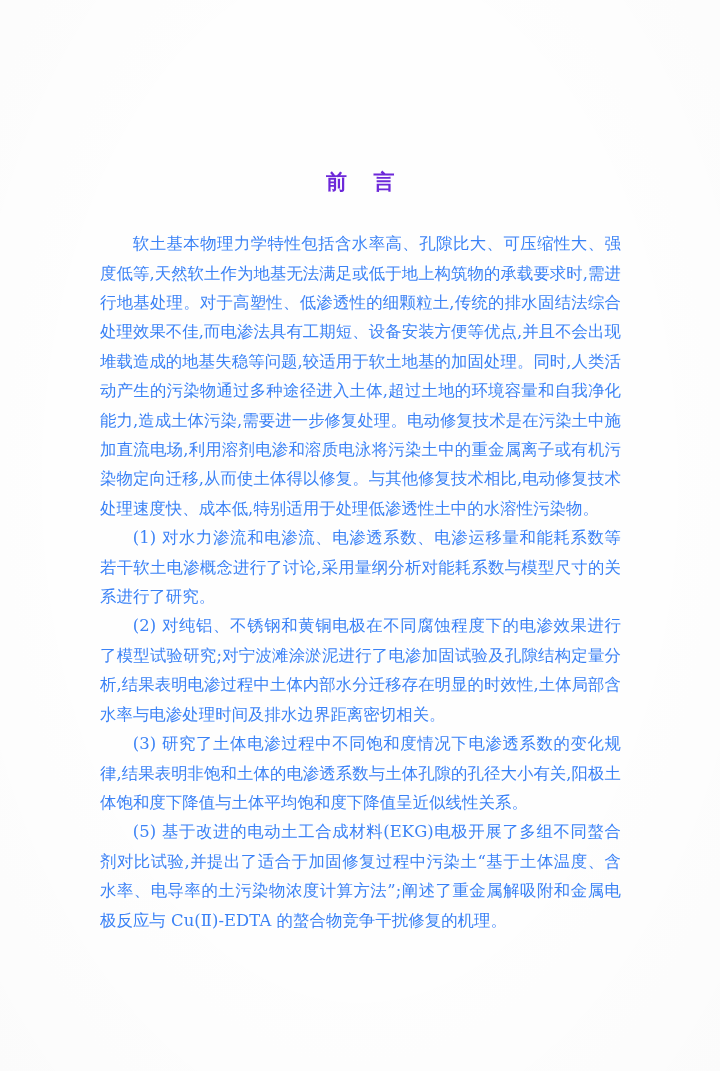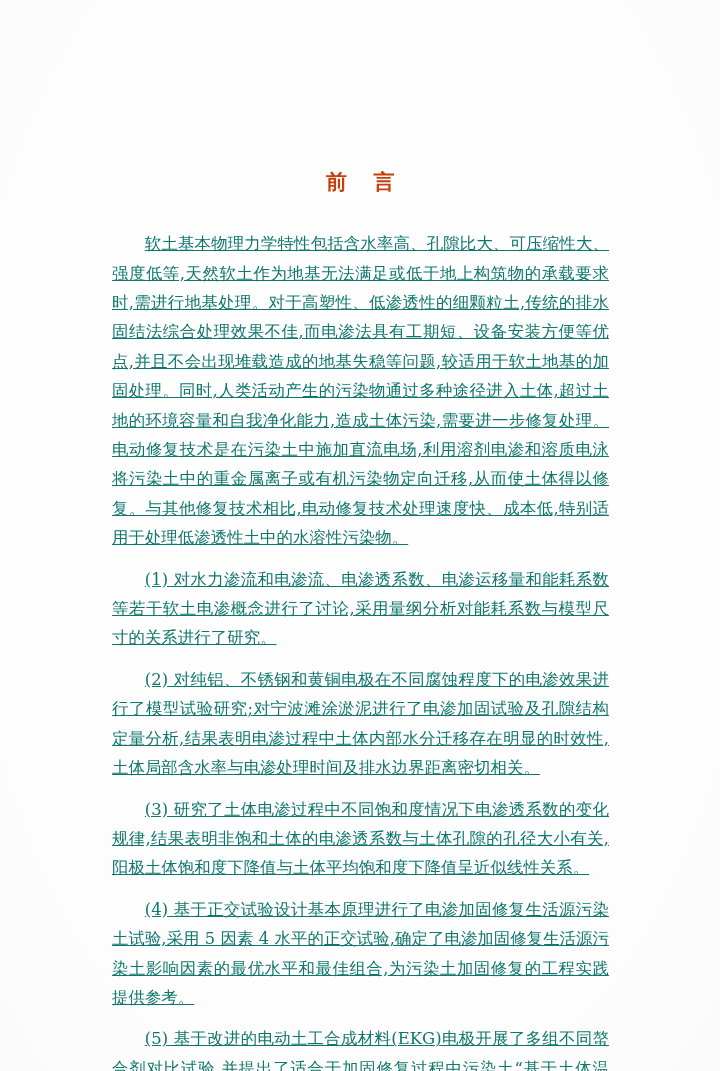--- a/index.html
+++ b/index.html
@@ -42,55 +42,53 @@
     width: 521px;
   }
 
   .doc-title {
     text-align: center;
     font-family: "DejaVu Sans", "Liberation Sans", sans-serif;
     font-weight: bold;
     font-size: 21px;
     letter-spacing: 0.02em;
     margin: 0 0 34px 0;
-    color: #c2410c;
+    color: #6d28d9;
     line-height: 1.2;
   }
   .doc-title .gap {
     display: inline-block;
     width: 26px;
   }
 
   .para {
-    margin: 12px;
+    margin: 0;
     font-size: 16.4px;
     line-height: 29.4px;
     text-align: justify;
     text-justify: inter-character;
     text-indent: 2em;
-    color: #0f766e;
+    color: #3b82f6;
     letter-spacing: 0.004em;
     word-break: break-all;
-    text-decoration: underline;
     -webkit-font-smoothing: none;
   }
 
   .para + .para {
     margin-top: 0;
   }
 </style>
 </head>
 <body>
 
 <div class="page">
   <div class="content">
 
     <h1 class="doc-title"><span>前</span><span class="gap"></span><span>言</span></h1>
 
     <p class="para">软土基本物理力学特性包括含水率高、孔隙比大、可压缩性大、强度低等,天然软土作为地基无法满足或低于地上构筑物的承载要求时,需进行地基处理。对于高塑性、低渗透性的细颗粒土,传统的排水固结法综合处理效果不佳,而电渗法具有工期短、设备安装方便等优点,并且不会出现堆载造成的地基失稳等问题,较适用于软土地基的加固处理。同时,人类活动产生的污染物通过多种途径进入土体,超过土地的环境容量和自我净化能力,造成土体污染,需要进一步修复处理。电动修复技术是在污染土中施加直流电场,利用溶剂电渗和溶质电泳将污染土中的重金属离子或有机污染物定向迁移,从而使土体得以修复。与其他修复技术相比,电动修复技术处理速度快、成本低,特别适用于处理低渗透性土中的水溶性污染物。</p>
     <p class="para">(1) 对水力渗流和电渗流、电渗透系数、电渗运移量和能耗系数等若干软土电渗概念进行了讨论,采用量纲分析对能耗系数与模型尺寸的关系进行了研究。</p>
     <p class="para">(2) 对纯铝、不锈钢和黄铜电极在不同腐蚀程度下的电渗效果进行了模型试验研究;对宁波滩涂淤泥进行了电渗加固试验及孔隙结构定量分析,结果表明电渗过程中土体内部水分迁移存在明显的时效性,土体局部含水率与电渗处理时间及排水边界距离密切相关。</p>
     <p class="para">(3) 研究了土体电渗过程中不同饱和度情况下电渗透系数的变化规律,结果表明非饱和土体的电渗透系数与土体孔隙的孔径大小有关,阳极土体饱和度下降值与土体平均饱和度下降值呈近似线性关系。</p>
-    <p class="para">(4) 基于正交试验设计基本原理进行了电渗加固修复生活源污染土试验,采用 5 因素 4 水平的正交试验,确定了电渗加固修复生活源污染土影响因素的最优水平和最佳组合,为污染土加固修复的工程实践提供参考。</p>
     <p class="para">(5) 基于改进的电动土工合成材料(EKG)电极开展了多组不同螯合剂对比试验,并提出了适合于加固修复过程中污染土“基于土体温度、含水率、电导率的土污染物浓度计算方法”;阐述了重金属解吸附和金属电极反应与 Cu(Ⅱ)-EDTA 的螯合物竞争干扰修复的机理。</p>
 
   </div>
 </div>
 
 </body></html>

